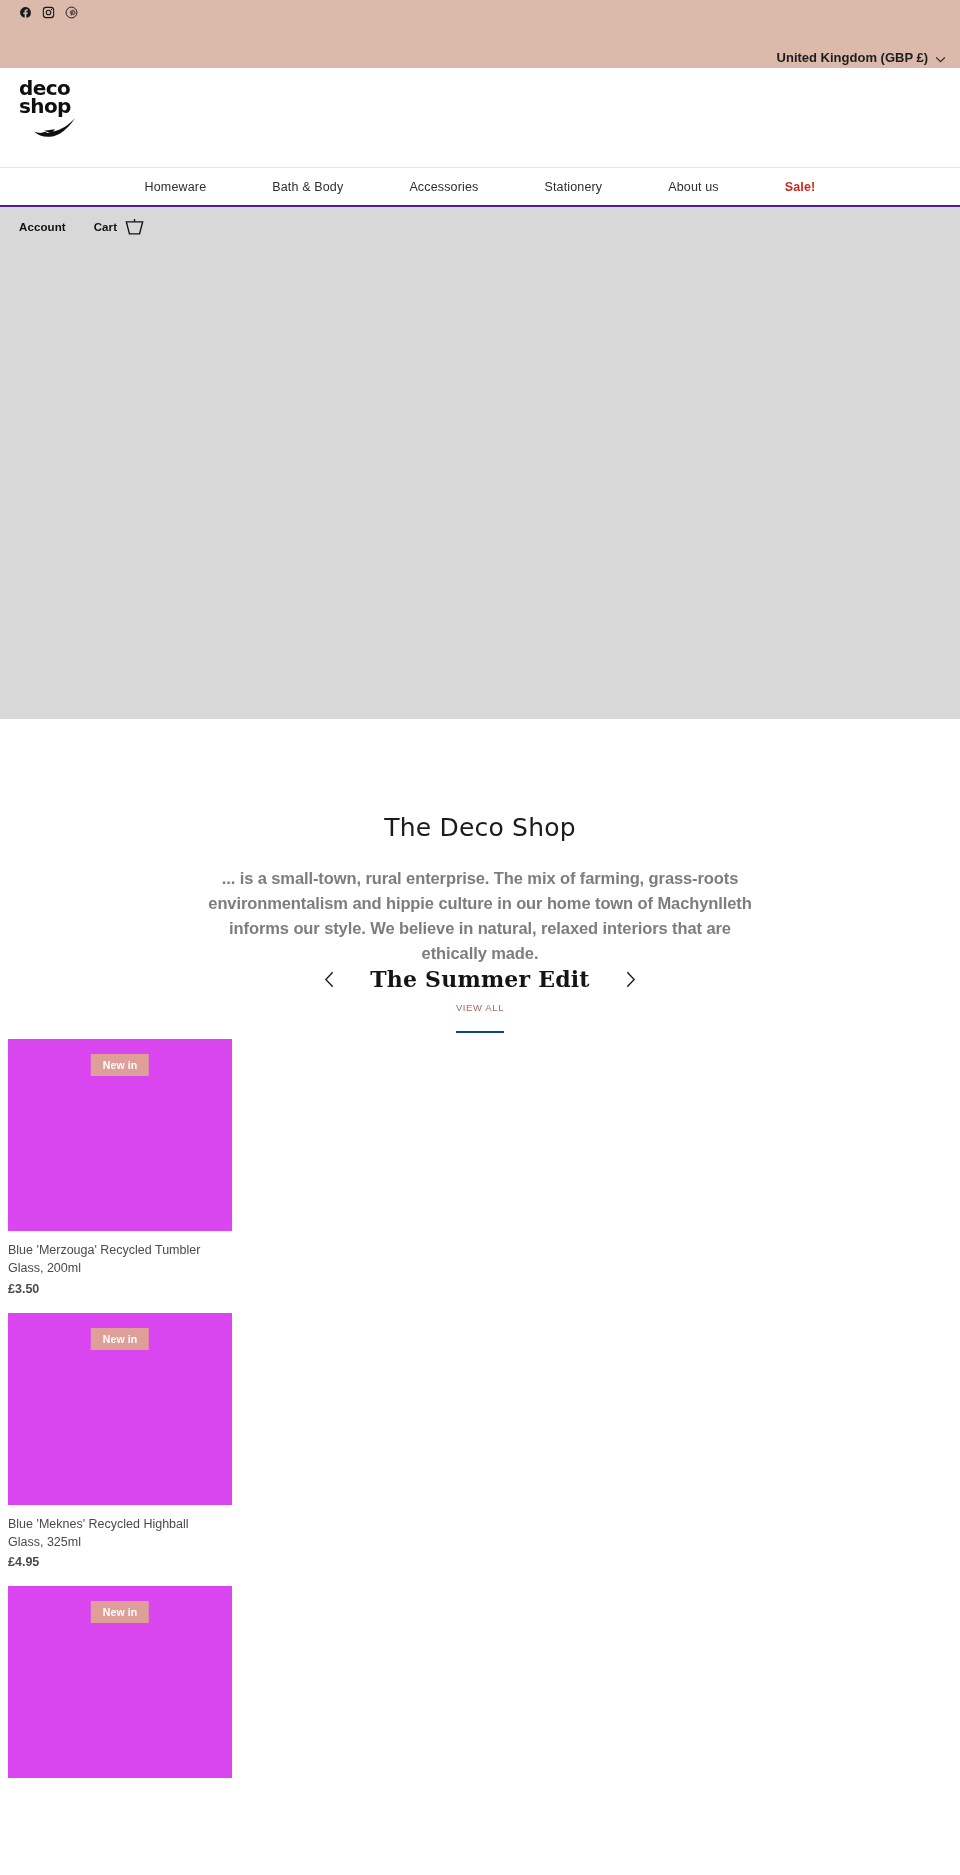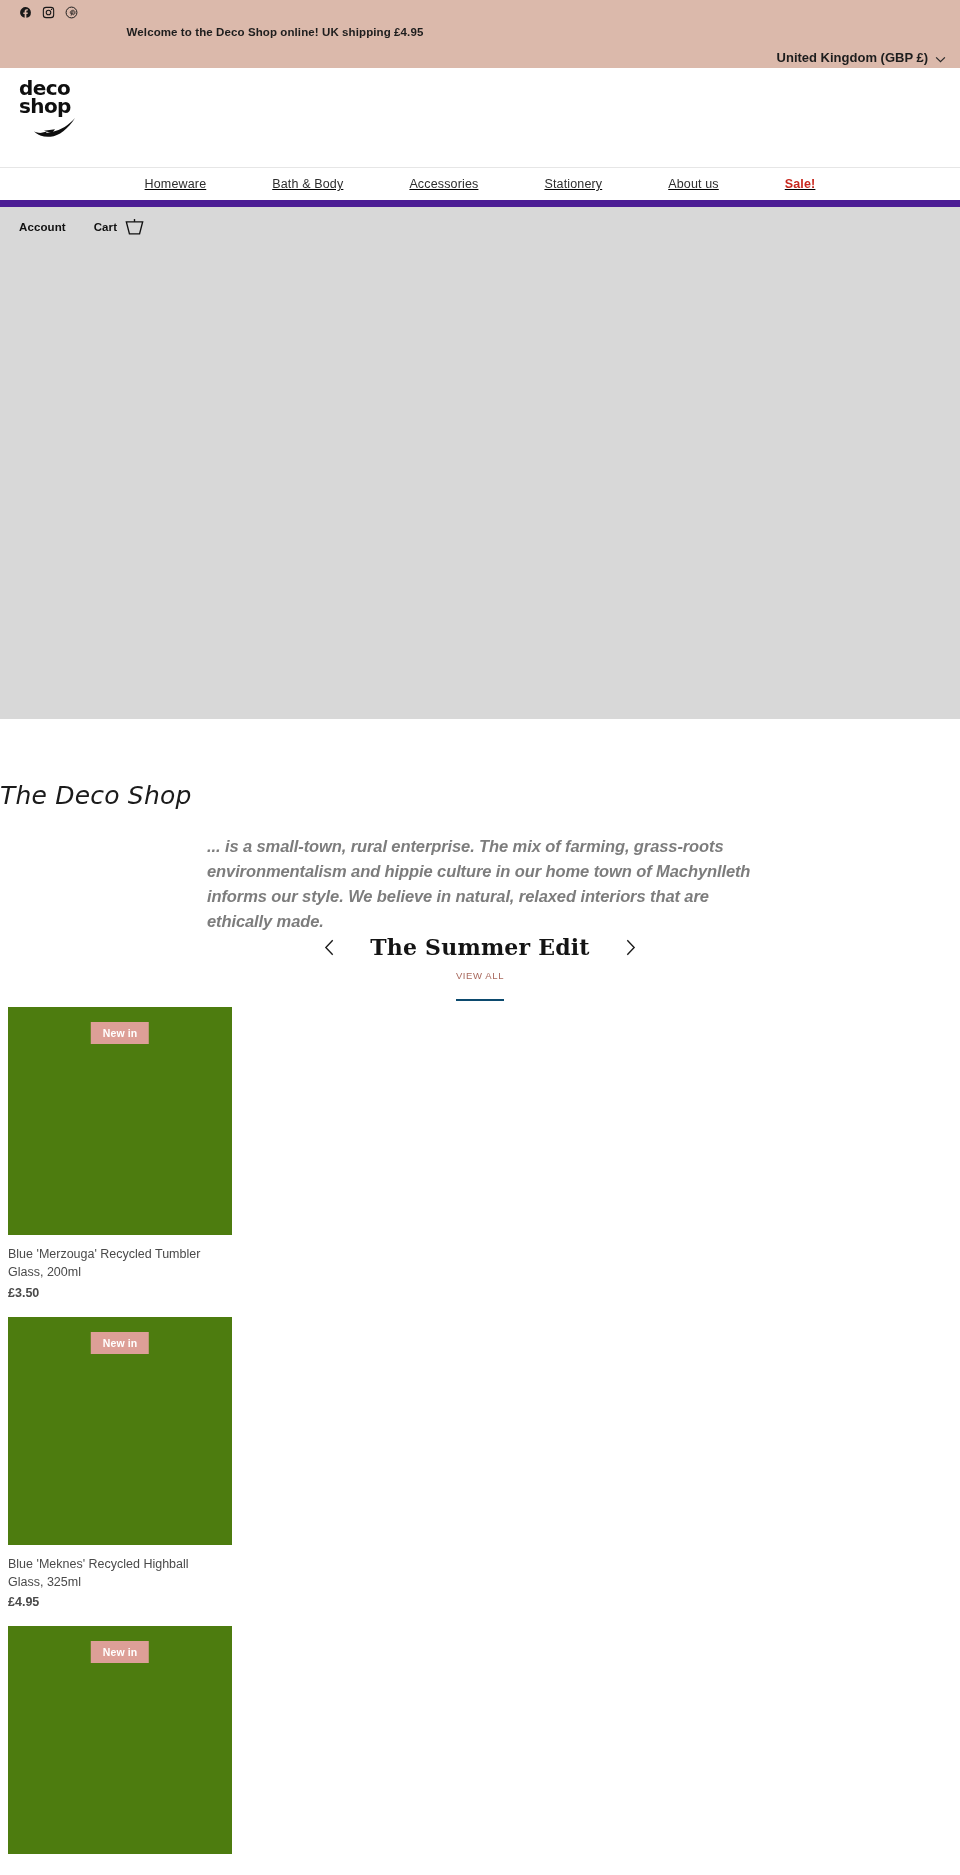--- a/index.html
+++ b/index.html
@@ -87,48 +87,46 @@
     color: #111;
     letter-spacing: 0.1px;
   }
   .cart-group { display: flex; align-items: center; gap: 7px; }
 
   
   .nav {
     position: relative;
     height: 39px;
     background: #fff;
-    border-bottom: 7px solid #4c1d95;
+    border-bottom: 2px solid #4c1d95;
     display: flex;
     justify-content: center;
     align-items: center;
     gap: 16px;
-    text-decoration: underline;
   }
   .nav-item {
     font-size: 12.5px;
     color: #2e2e2e;
     padding: 0 25px;
     letter-spacing: 0.15px;
     white-space: nowrap;
   }
   .nav-item.sale { color: #c8281e; font-weight: bold; }
 
   
   .hero {
     width: 100%;
     height: 512px;
     background: #d8d8d8;
   }
 
   
   .intro {
-    padding-top: 62px;
-    text-align: left;
-    font-style: italic;
+    padding-top: 94px;
+    text-align: center;
   }
   .intro h1 {
     font-family: "DejaVu Sans", sans-serif;
     font-weight: normal;
     font-size: 25px;
     color: #1b1b1b;
     letter-spacing: 0.2px;
   }
   .intro p {
     margin: 24px auto 0;
@@ -173,22 +171,22 @@
     margin-top: 24px;
     padding: 0 8px;
     display: flex;
     flex-direction: column;
     gap: 17px;
   }
   .card { width: 224px; }
   .card-img {
     position: relative;
     width: 224px;
-    height: 228px;
-    background: #4d7c0f;
+    height: 192px;
+    background: #d946ef;
   }
   .badge {
     position: absolute;
     top: 15px;
     left: 50%;
     transform: translateX(-50%);
     background: #dd9f97;
     color: #ffffff;
     font-size: 10.5px;
     font-weight: bold;
@@ -228,21 +226,20 @@
       </svg>
     </a>
     <a class="social-icon">
       <svg width="13" height="13" viewBox="0 0 24 24" fill="none" stroke="#1a1a1a" stroke-width="1.8" aria-hidden="true">
         <circle cx="12" cy="12" r="10"></circle>
         <path d="M11.4 17.4c.5-.9.9-2.3 1-2.9l.4-1.6m-1.4 4.5c.6-2.3 1.1-4.2 1.1-4.2a2.1 2.1 0 01-.2-1c0-1 .6-1.7 1.3-1.7.6 0 .9.5.9 1 0 .6-.4 1.6-.6 2.5-.2.7.4 1.3 1.1 1.3 1.3 0 2.2-1.7 2.2-3.6 0-1.5-1-2.6-2.8-2.6-2.1 0-3.4 1.5-3.4 3.2 0 .6.2 1 .4 1.3l-.2.7c0 .2-.1.2-.3.1-.8-.4-1.2-1.5-1.2-2.4 0-1.9 1.6-4.2 4.8-4.2 2.5 0 4.2 1.8 4.2 3.8 0 2.6-1.5 4.6-3.6 4.6-.7 0-1.4-.4-1.6-.8" stroke-width="1.1" fill="none"></path>
       </svg>
     </a>
   </div>
 
-  <div class="announce-msg">Welcome to the Deco Shop online! UK shipping £4.95</div>
 
   <div class="locale">
     <span>United Kingdom (GBP £)</span>
     <svg class="chev" width="11" height="7" viewBox="0 0 12 8" fill="none" stroke="#2a2a2a" stroke-width="1.4">
       <path d="M1 1.5L6 6.5L11 1.5"></path>
     </svg>
   </div>
 </div>
 
 <div class="header">

